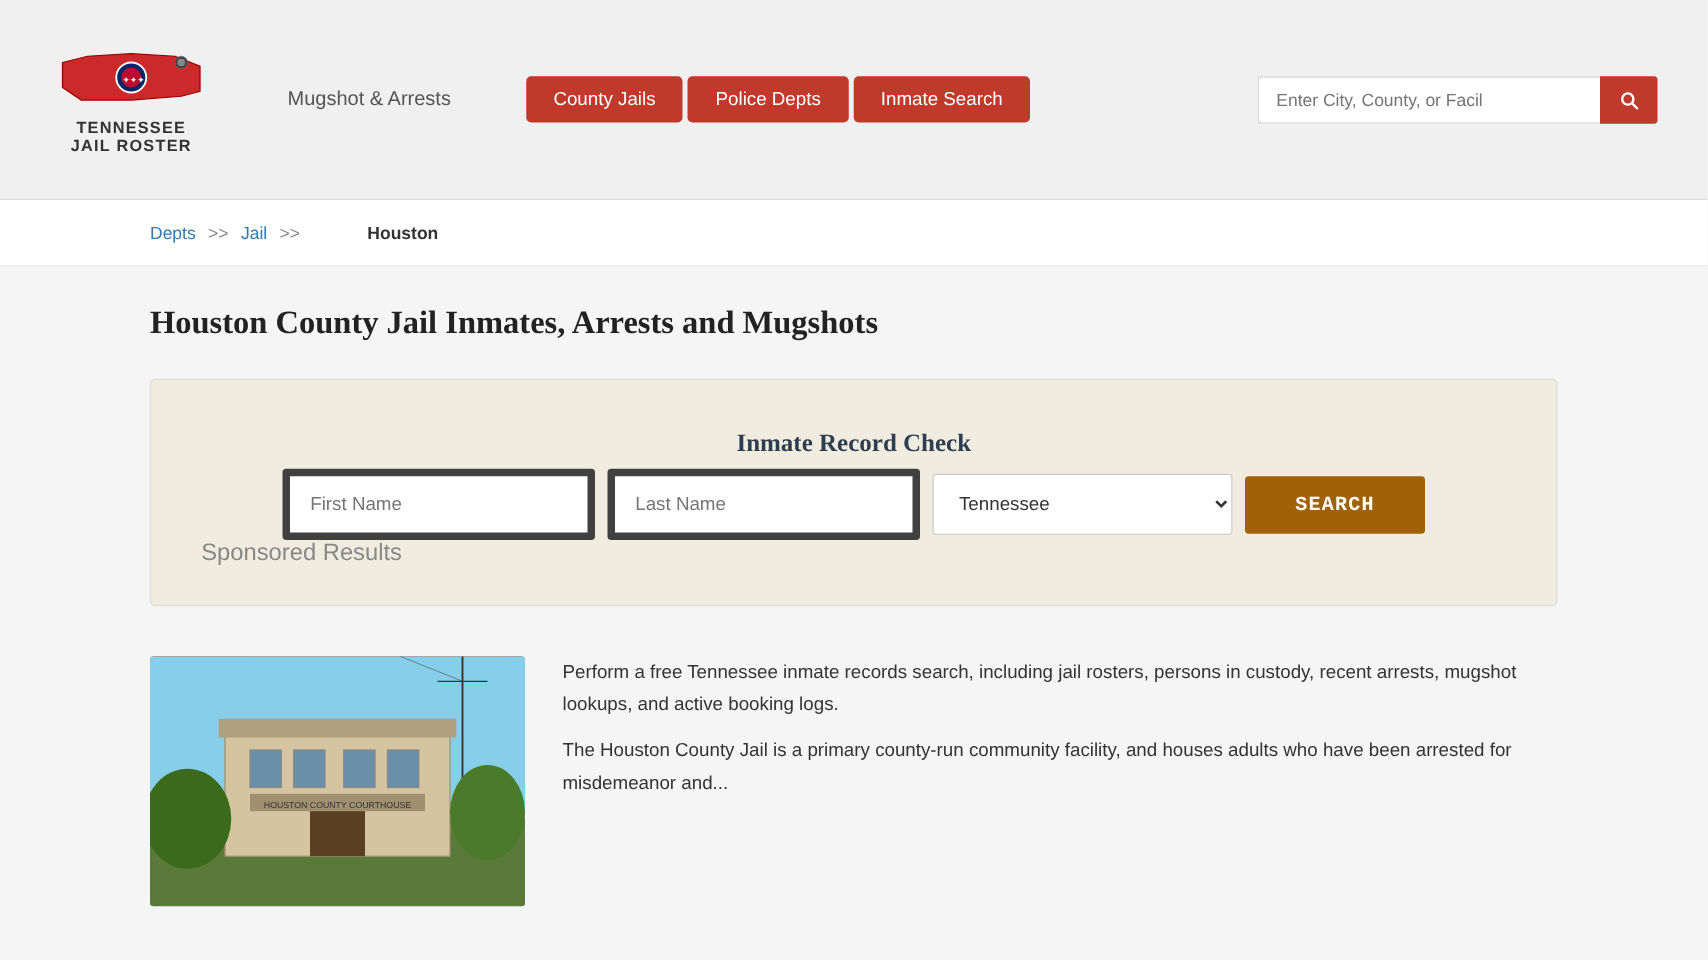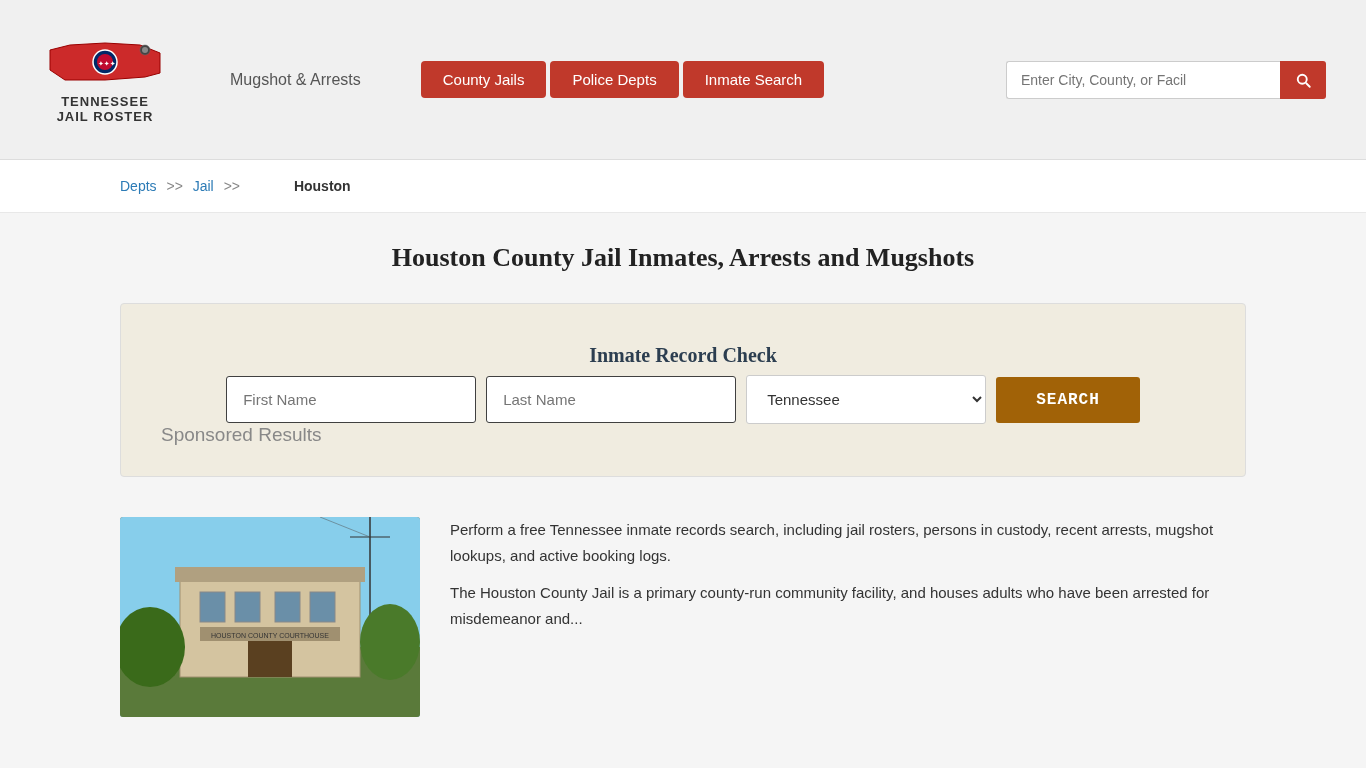--- a/index.html
+++ b/index.html
@@ -91,21 +91,20 @@
       border-bottom: 1px solid #e8e8e8;
     }
     .breadcrumb a { color: #2c7bb6; text-decoration: none; }
     .breadcrumb .sep { color: #888; margin: 0 6px; }
     .breadcrumb .current { font-weight: bold; color: #333; margin-left: 44px; }
 
     
     .main { background: #f5f5f5; padding: 30px 120px; }
 
     .page-title {
-      text-align: center;
       font-size: 26px;
       font-family: Georgia, serif;
       color: #222;
       margin-bottom: 30px;
       font-weight: bold;
     }
 
     
     .record-check-box {
       background: #f0ece0;
@@ -131,21 +130,21 @@
     .record-check-form {
       display: flex;
       gap: 10px;
       justify-content: center;
       align-items: center;
       flex-wrap: wrap;
     }
     .record-input {
       padding: 14px 16px;
       font-size: 15px;
-      border: 1px solid #404040;
+      border: 6px solid #404040;
       border-radius: 3px;
       width: 250px;
       font-family: Arial, sans-serif;
       background: #fff;
       color: #888;
     }
     .state-select {
       padding: 14px 16px;
       font-size: 15px;
       border: 1px solid #ccc;

